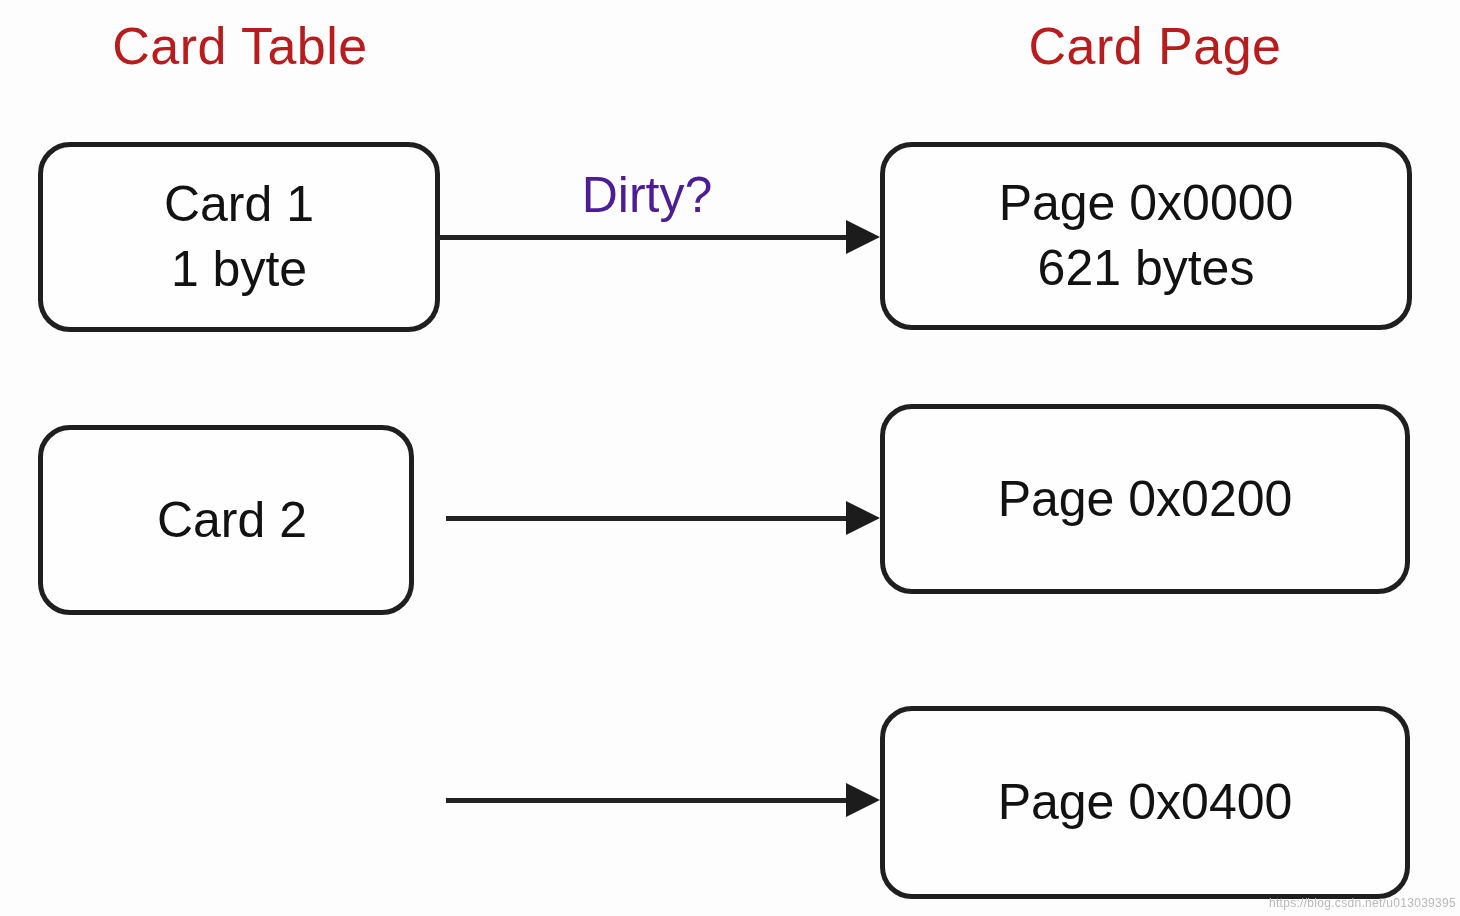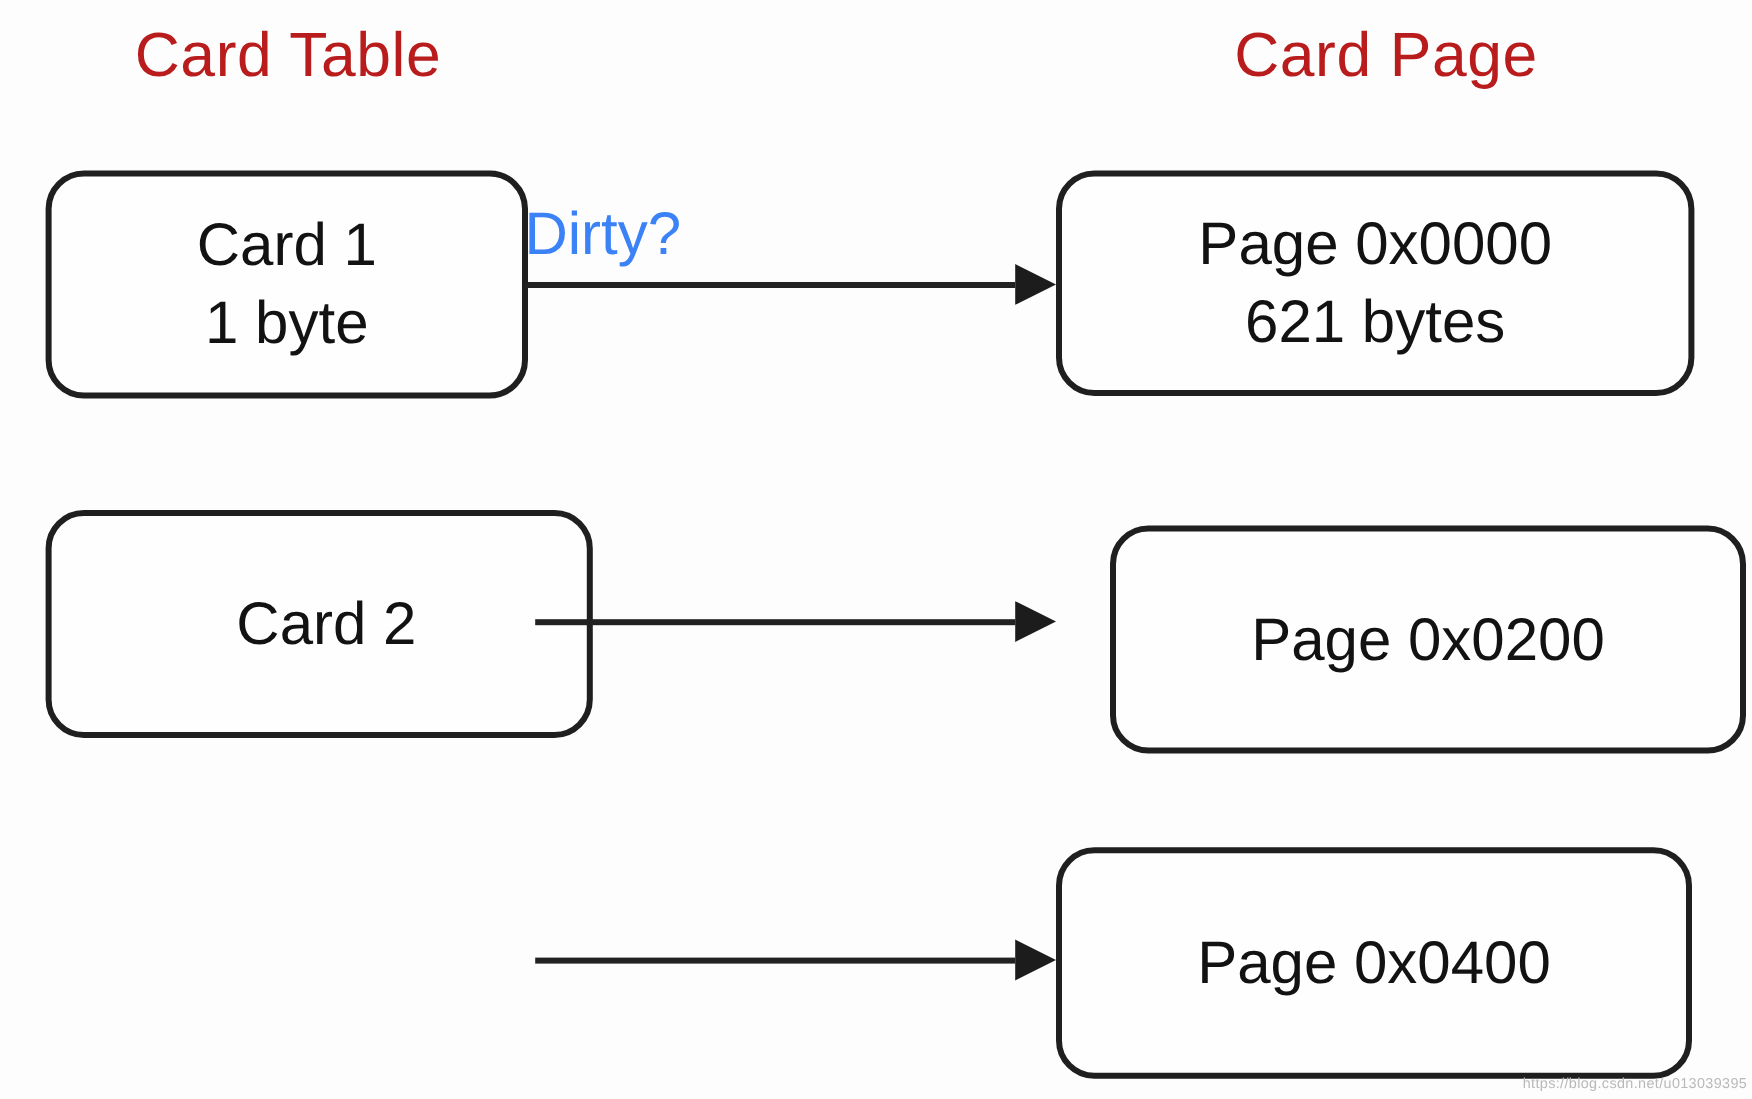--- a/index.html
+++ b/index.html
@@ -35,25 +35,25 @@
     flex-direction: column;
     align-items: center;
     justify-content: center;
     text-align: center;
     font-size: 50px;
     line-height: 1.3;
     color: #121212;
   }
   
   .node.l1 { left: 38px;  top: 142px; width: 402px; height: 190px; }
-  .node.l2 { left: 38px;  top: 425px; width: 456px; height: 190px; padding-left: 12px; }
+  .node.l2 { left: 38px;  top: 425px; width: 376px; height: 190px; padding-left: 12px; }
   .node.l3 { left: 38px;  top: 706px; width: 408px; height: 192px; }
   
   .node.r1 { left: 880px; top: 142px; width: 532px; height: 188px; }
-  .node.r2 { left: 880px; top: 438px; width: 530px; height: 190px; margin-left: 45px; }
+  .node.r2 { left: 880px; top: 404px; width: 530px; height: 190px; }
   .node.r3 { left: 880px; top: 706px; width: 530px; height: 193px; text-align: right; }
 
   .edge {
     position: absolute;
     display: flex;
     align-items: center;
     height: 36px;
   }
   .edge.e1 { left: 437px; top: 219px; width: 443px; }
   .edge.e2 { left: 446px; top: 500px; width: 434px; }
@@ -65,22 +65,23 @@
   }
   .edge .head {
     width: 0;
     height: 0;
     border-top: 17px solid transparent;
     border-bottom: 17px solid transparent;
     border-left: 34px solid #1c1c1c;
   }
   .edge-label {
     position: absolute;
+    text-align: center;
     font-size: 50px;
-    color: #3b82f6;
+    color: #4c1d95;
     white-space: nowrap;
   }
   .edge-label.e1 { left: 437px; top: 166px; width: 420px; }
   .edge-label.e2 { left: 446px; top: 447px; width: 420px; }
   .edge-label.e3 { left: 446px; top: 729px; width: 420px; }
 
   .watermark {
     position: absolute;
     right: 4px;
     bottom: 6px;

